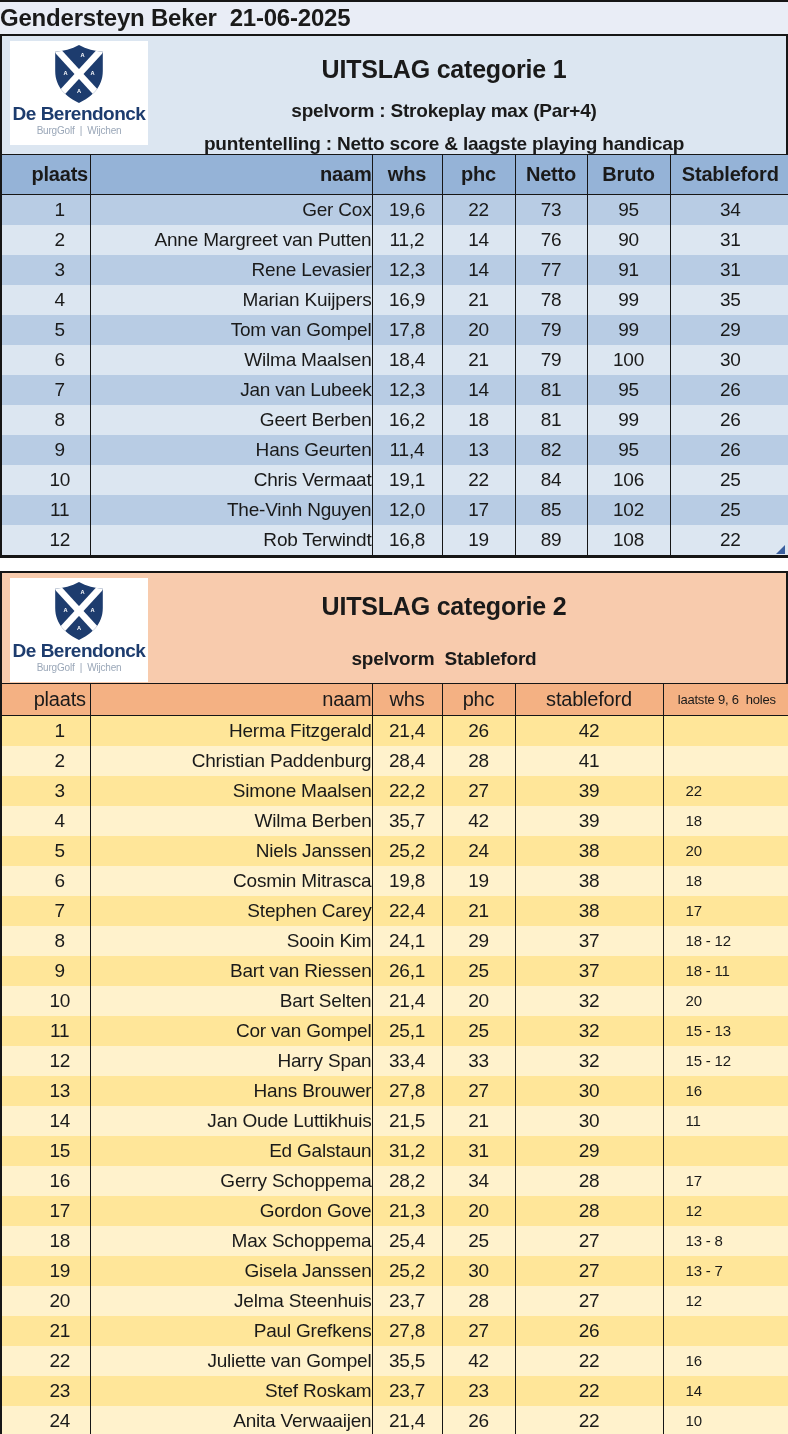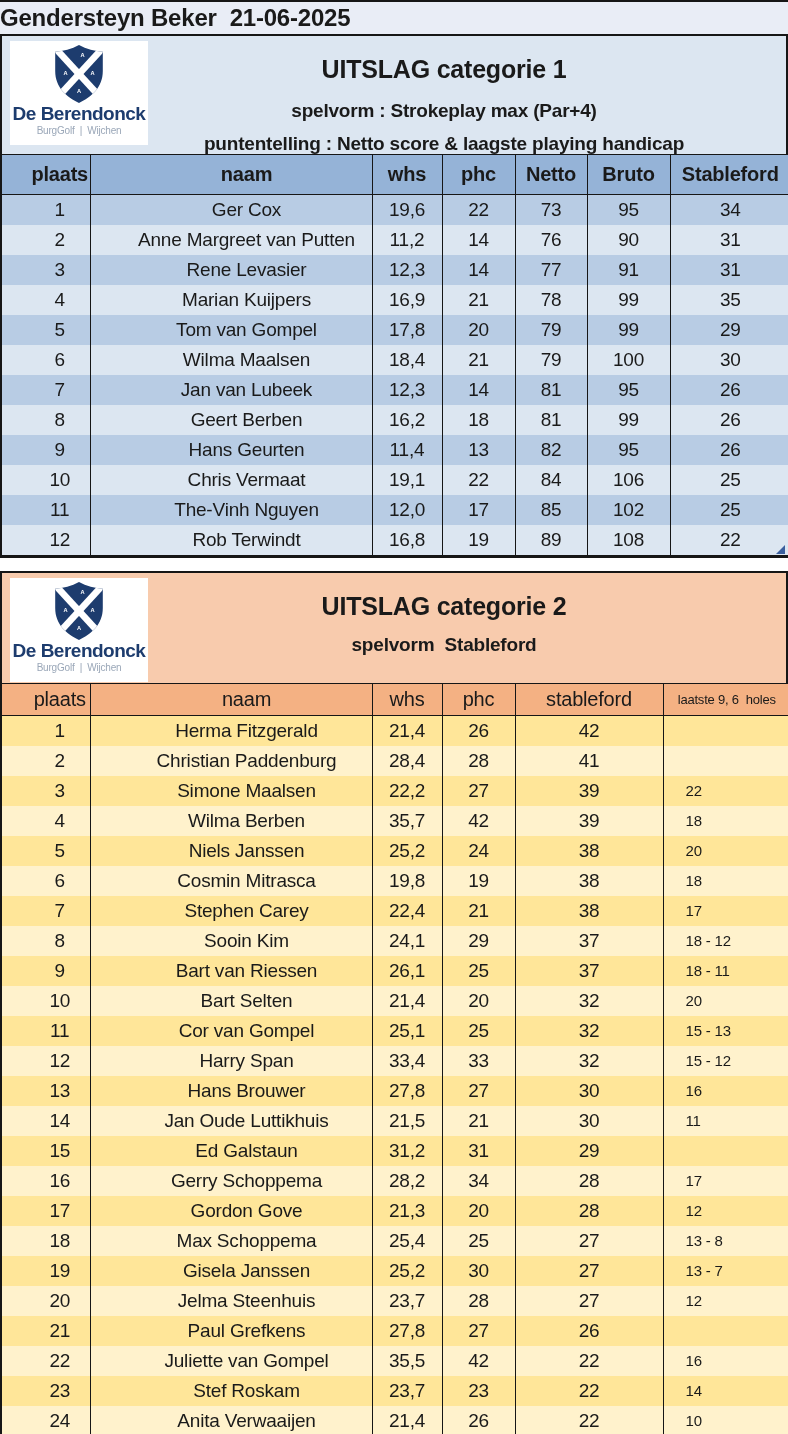--- a/index.html
+++ b/index.html
@@ -30,37 +30,37 @@
   }
   .logo-box svg{display:block; margin:3px auto 0 auto;}
   .club-name{font-size:19px; font-weight:bold; color:var(--navy); line-height:20px; letter-spacing:-0.5px;}
   .club-sub{font-size:10px; color:#9aa7b8; line-height:13px; white-space:pre;}
   .info-titles{padding-left:100px; text-align:center;}
   .heading{font-size:25px; font-weight:bold; padding-top:19px; white-space:pre;}
   .subline{font-size:19px; font-weight:bold; white-space:pre;}
   .info.c1 .heading{}
   .info.c1 .subline.first{margin-top:16px;}
   .info.c1 .subline.second{margin-top:11px;}
-  .info.c2 .subline.first{margin-top:13px;}
+  .info.c2 .subline.first{margin-top:27px;}
   .info.c2 .subline.second{margin-top:13px;}
   .tbl-wrap{position:relative;}
   table{border-collapse:collapse; table-layout:fixed; width:788px;}
   th,td{
     padding:0; overflow:hidden; white-space:pre;
     border-left:1px solid var(--ink); text-align:center;
   }
   th:first-child, td:first-child{border-left:none;padding-left:28px;}
   thead th{
     border-top:1px solid var(--ink); border-bottom:1px solid var(--ink);
     font-size:20px;
   }
   .cat1-block thead th{background:var(--c1-head); height:39px; font-weight:bold;}
   .cat2-block thead th{background:var(--c2-head); height:31px; font-weight:normal;}
   tbody td{height:30px; font-size:19px; line-height:30px;}
-  td.c-name, th.c-name{text-align:center; padding-left:31px;}
+  td.c-name, th.c-name{text-align:right; padding-left:31px;}
   .cat1-block tr.dark td{background:var(--c1-dark);}
   .cat1-block tr.light td{background:var(--c1-light);}
   .cat2-block tr.dark td{background:var(--c2-dark);}
   .cat2-block tr.light td{background:var(--c2-light);}
   td.c-laatste{text-align:left; padding-left:22px; font-size:15px;}
   th.h-laatste{font-size:13px; font-weight:normal;}
   .gap{height:13px; background:#fff;}
   .fill-handle{
     position:absolute; right:1px; bottom:1px; width:0; height:0;
     border-left:9px solid transparent; border-bottom:9px solid #3a5f9e;

